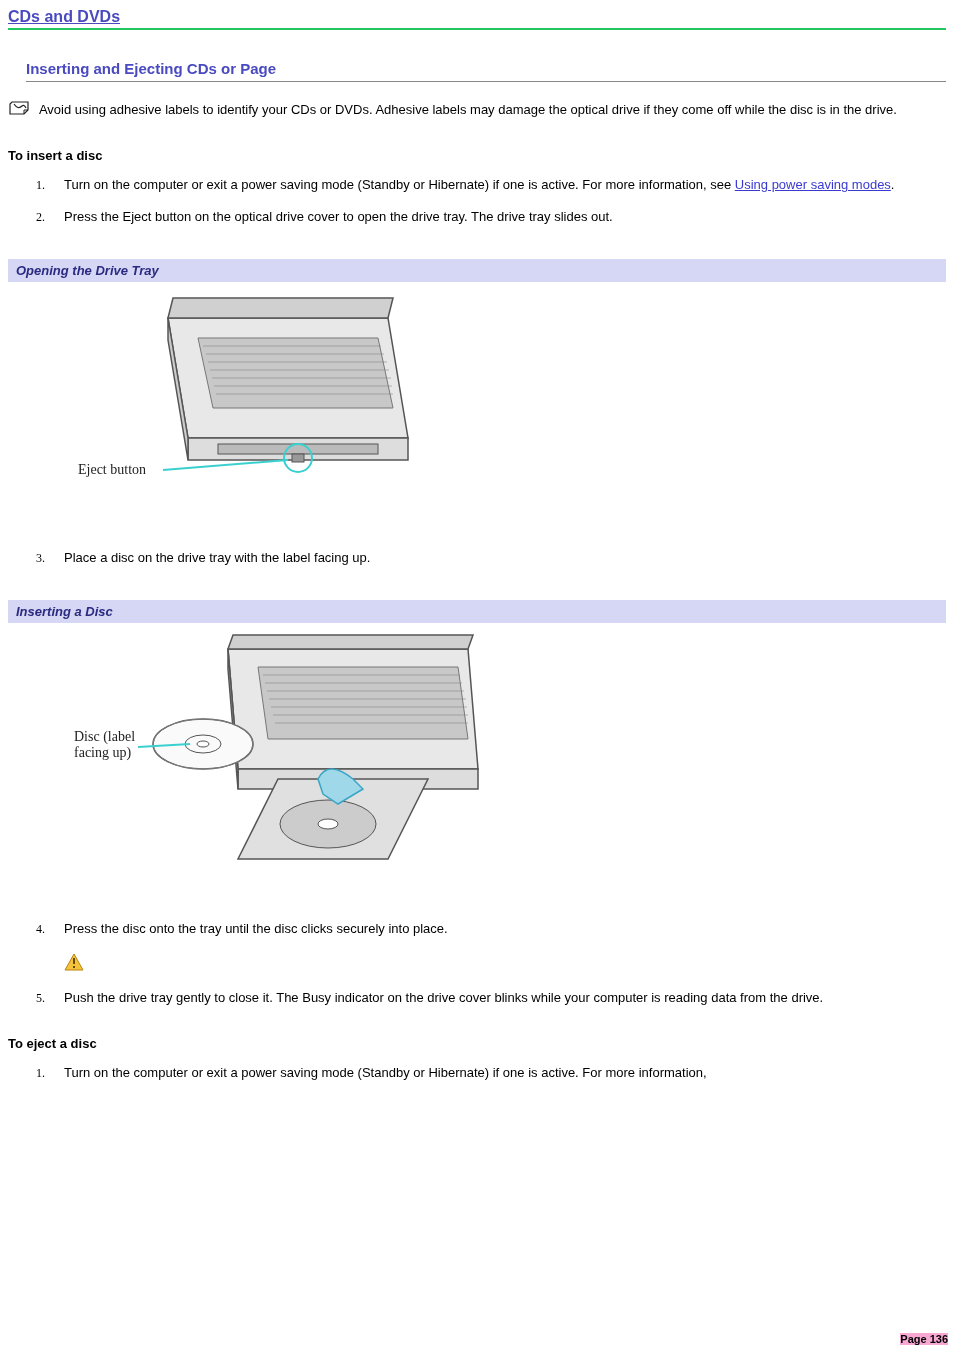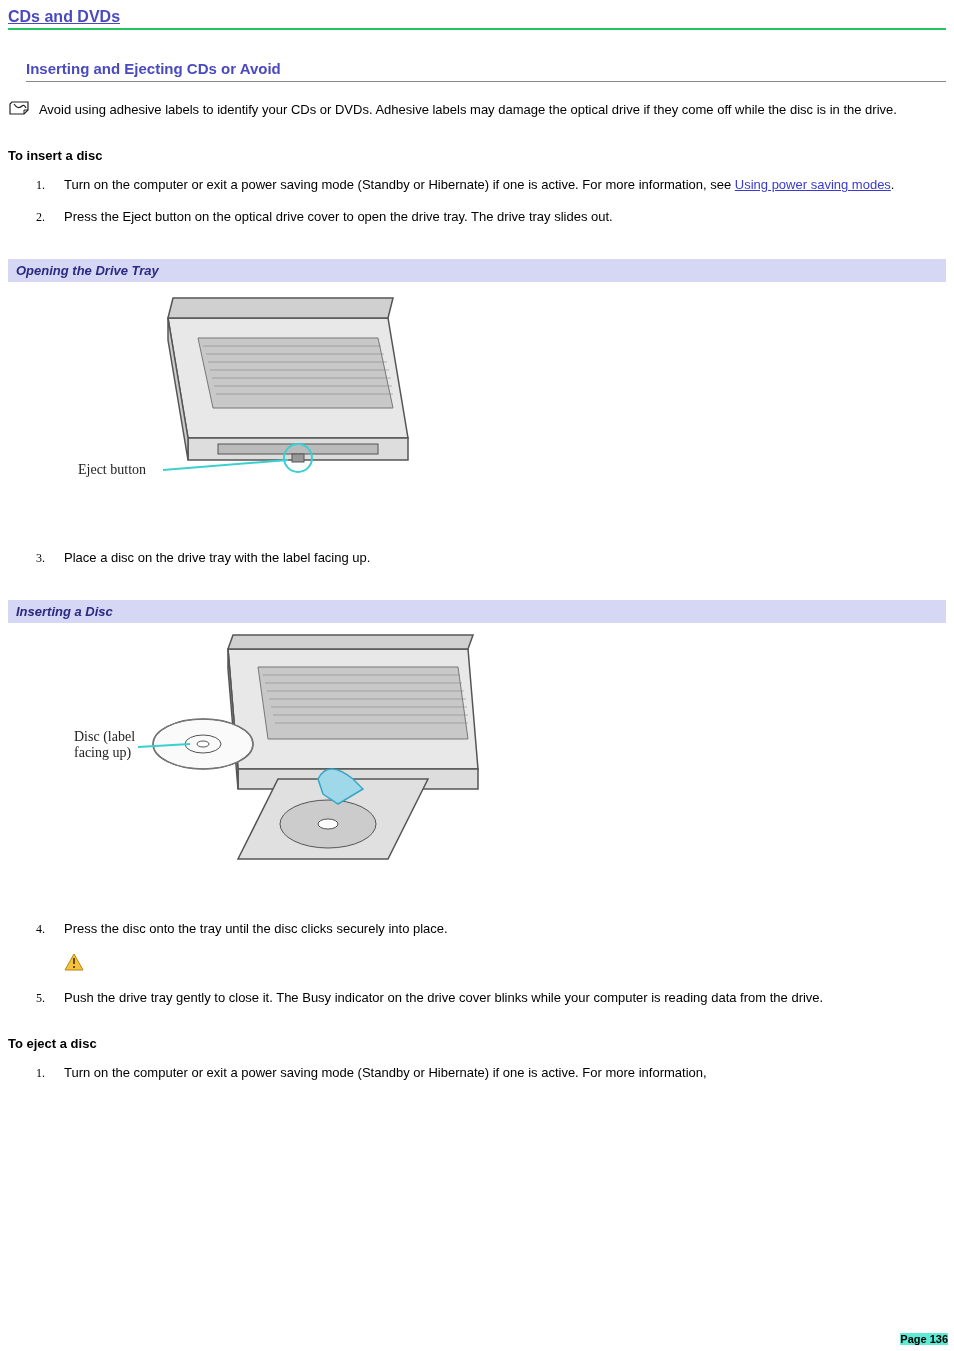--- a/index.html
+++ b/index.html
@@ -101,29 +101,29 @@
     margin: 14px 0 14px 0;
     line-height: 1.5;
     font-weight: bold;
   }
   .page-num {
     position: fixed;
     bottom: 6px;
     right: 6px;
     font-weight: bold;
     font-size: 11px;
-    background: #5eead4;
+    background: #f9a8d4;
   }
 </style>
 </head>
 <body>
 
 <div class="section-title">CDs and DVDs</div>
 
-<div class="subsection-title">Inserting and Ejecting CDs or Avoid</div>
+<div class="subsection-title">Inserting and Ejecting CDs or Page</div>
 
 <div class="note">
   <span class="note-icon">
     <svg viewBox="0 0 24 16" width="24" height="16">
       <path d="M2 14 L16 14 L20 10 L20 2 L4 2 L2 4 Z" fill="none" stroke="#222" stroke-width="1.2"></path>
       <path d="M6 4 Q10 10 14 6 Q16 4 18 8" fill="none" stroke="#222" stroke-width="1.2"></path>
       <path d="M16 14 L16 10 L20 10" fill="none" stroke="#222" stroke-width="1"></path>
     </svg>
   </span>
   <span>Avoid using adhesive labels to identify your CDs or DVDs. Adhesive labels may damage the optical drive if they come off while the disc is in the drive.</span>

